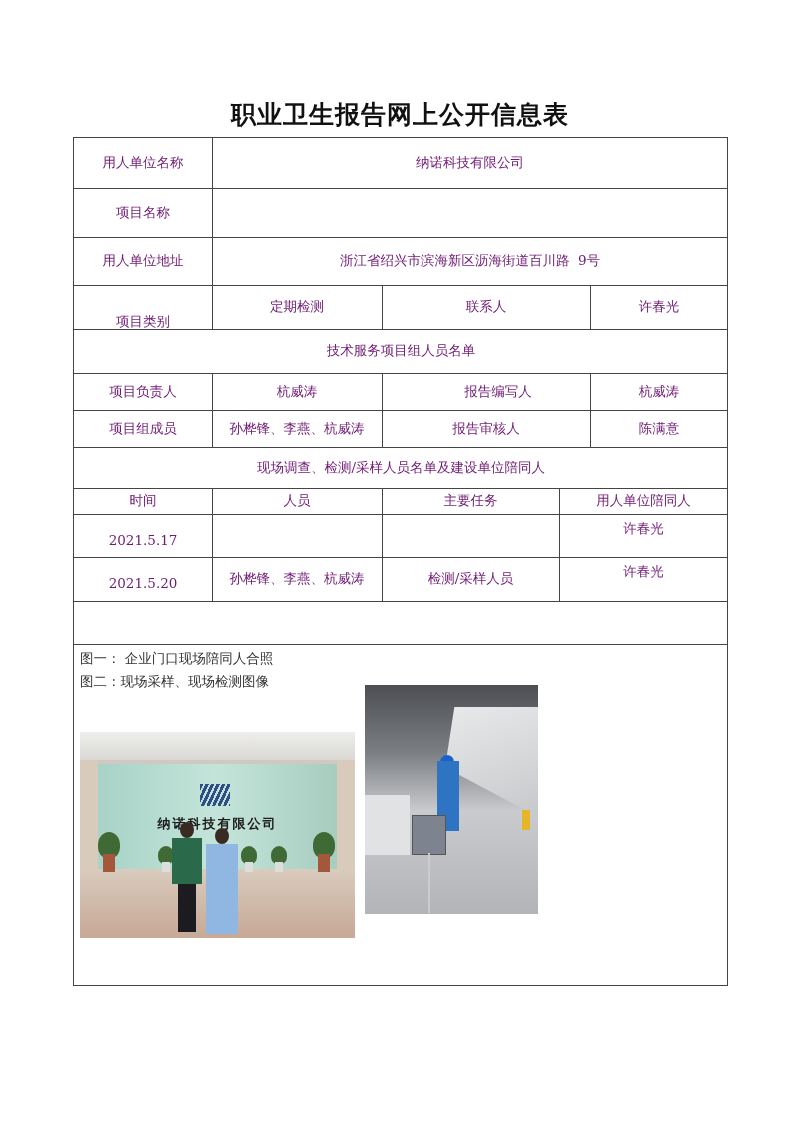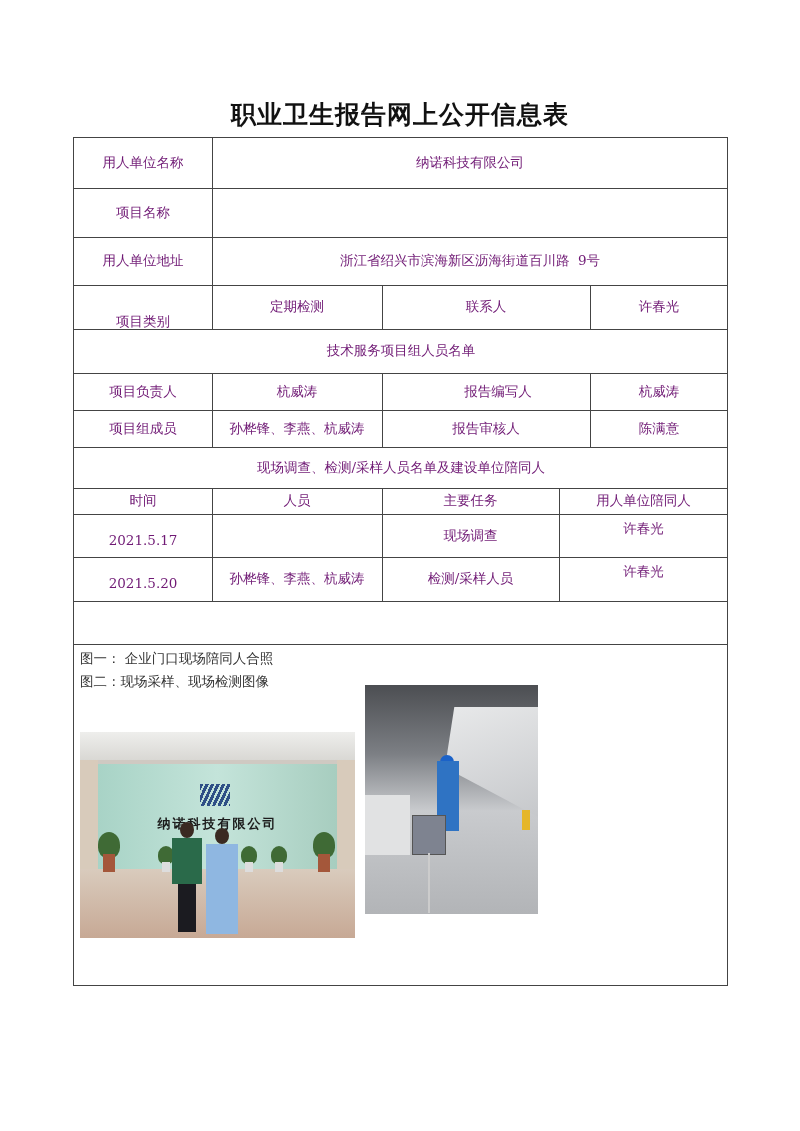--- a/index.html
+++ b/index.html
@@ -107,21 +107,20 @@
   <div class="cell" style="left:516px; top:272px; width:138px; height:37px">陈满意</div>
 
   <div class="cell" style="left:0; top:309px; width:654px; height:41px">现场调查、检测/采样人员名单及建设单位陪同人</div>
 
   <div class="cell" style="left:0; top:350px; width:138px; height:26px">时间</div>
   <div class="cell" style="left:138px; top:350px; width:170px; height:26px">人员</div>
   <div class="cell" style="left:308px; top:350px; width:177px; height:26px">主要任务</div>
   <div class="cell" style="left:485px; top:350px; width:169px; height:26px">用人单位陪同人</div>
 
   <div class="cell" style="left:0; top:376px; width:138px; height:43px; padding-top:8px">2021.5.17</div>
-  <div class="cell" style="left:308px; top:376px; width:177px; height:43px">现场调查</div>
   <div class="cell top-align" style="left:485px; top:376px; width:169px; height:43px">许春光</div>
 
   <div class="cell" style="left:0; top:419px; width:138px; height:44px; padding-top:8px">2021.5.20</div>
   <div class="cell" style="left:138px; top:419px; width:170px; height:44px">孙桦锋、李燕、杭威涛</div>
   <div class="cell" style="left:308px; top:419px; width:177px; height:44px">检测/采样人员</div>
   <div class="cell top-align" style="left:485px; top:419px; width:169px; height:44px">许春光</div>
 
 
   <div class="caption" style="top:512px">图一：  企业门口现场陪同人合照</div>
   <div class="caption" style="top:535px">图二：现场采样、现场检测图像</div>

